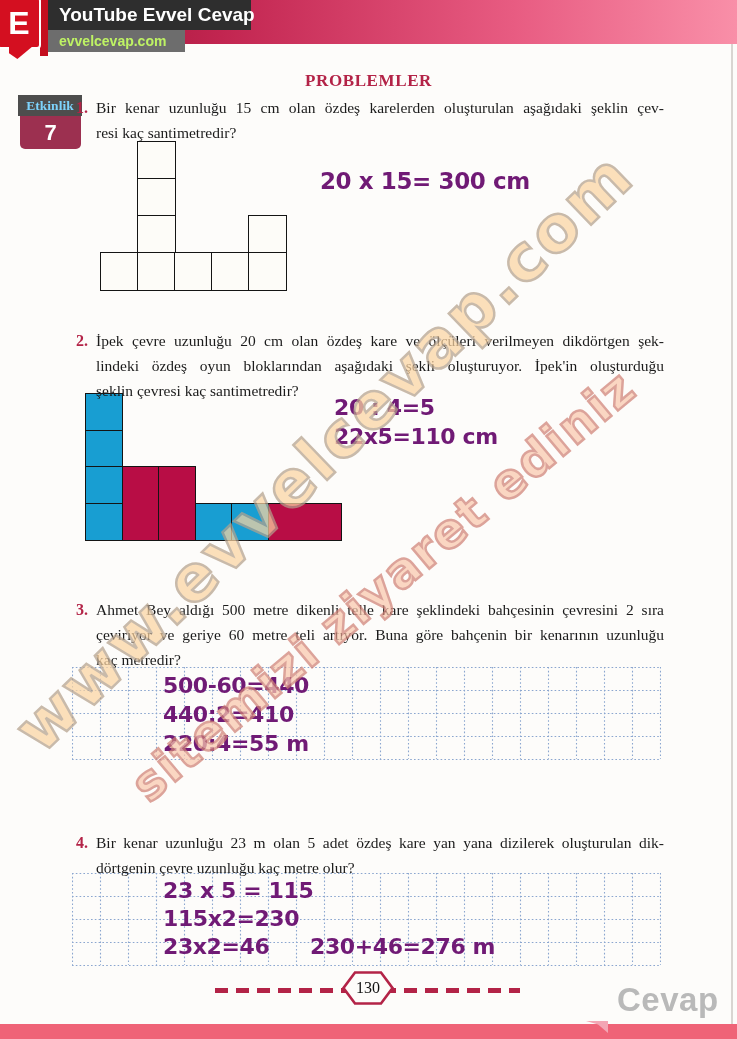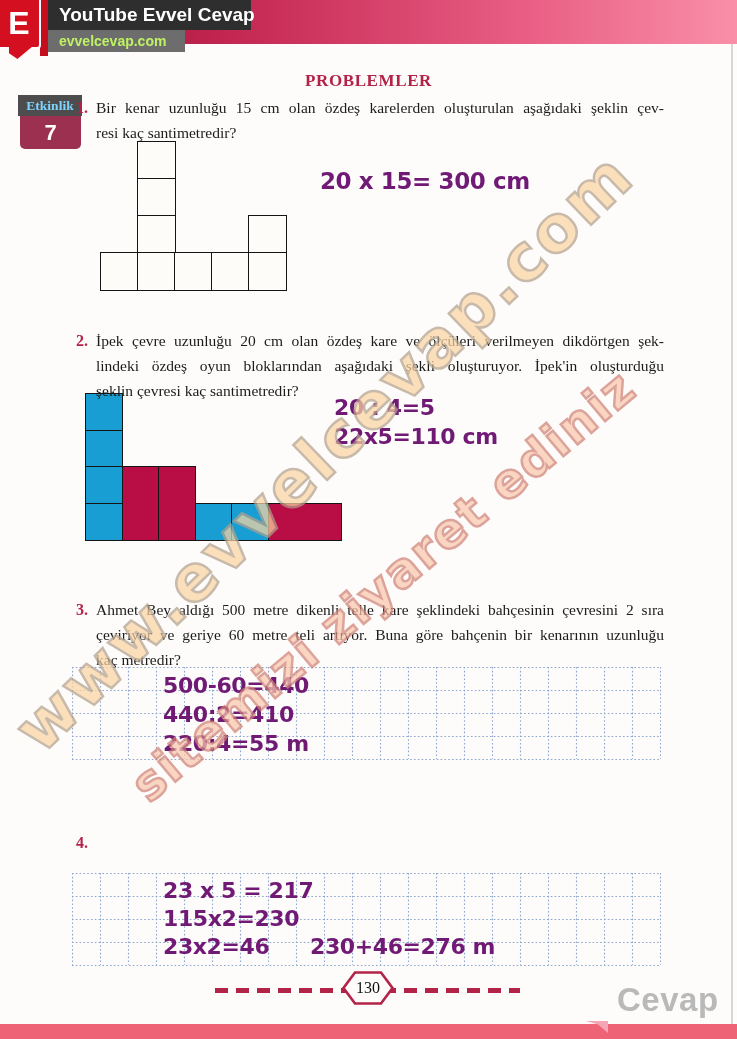--- a/index.html
+++ b/index.html
@@ -168,20 +168,24 @@
           <line x1="0" y1="46.5" x2="588" y2="46.5"></line>
           <line x1="0" y1="69.5" x2="588" y2="69.5"></line>
           <line x1="0" y1="92.5" x2="588" y2="92.5"></line>
         </g>
       </svg></div>
   <div class="ans" style="left:163px;top:672px">500-60=440</div>
   <div class="ans" style="left:163px;top:701px">440:2=410</div>
   <div class="ans" style="left:163px;top:730px">220:4=55 m</div>
 
   <div class="pnum" style="left:76px;top:830px">4.</div>
+  <div class="ptext" style="left:96px;top:830px">
+    <div class="pline just">Bir kenar uzunluğu 23 m olan 5 adet özdeş kare yan yana dizilerek oluşturulan dik-</div>
+    <div class="pline">dörtgenin çevre uzunluğu kaç metre olur?</div>
+  </div>
   <div class="grid" style="left: 72px; top: 873px;"><svg width="589" height="93">
         <g stroke="#8ba6cf" stroke-width="1.1" stroke-dasharray="1.6,2.2">
           <line x1="0.5" y1="0" x2="0.5" y2="92"></line>
           <line x1="28.5" y1="0" x2="28.5" y2="92"></line>
           <line x1="56.5" y1="0" x2="56.5" y2="92"></line>
           <line x1="84.5" y1="0" x2="84.5" y2="92"></line>
           <line x1="112.5" y1="0" x2="112.5" y2="92"></line>
           <line x1="140.5" y1="0" x2="140.5" y2="92"></line>
           <line x1="168.5" y1="0" x2="168.5" y2="92"></line>
           <line x1="196.5" y1="0" x2="196.5" y2="92"></line>
@@ -199,21 +203,21 @@
           <line x1="532.5" y1="0" x2="532.5" y2="92"></line>
           <line x1="560.5" y1="0" x2="560.5" y2="92"></line>
           <line x1="588.5" y1="0" x2="588.5" y2="92"></line>
           <line x1="0" y1="0.5" x2="588" y2="0.5"></line>
           <line x1="0" y1="23.5" x2="588" y2="23.5"></line>
           <line x1="0" y1="46.5" x2="588" y2="46.5"></line>
           <line x1="0" y1="69.5" x2="588" y2="69.5"></line>
           <line x1="0" y1="92.5" x2="588" y2="92.5"></line>
         </g>
       </svg></div>
-  <div class="ans" style="left:163px;top:877px">23 x 5 = 217</div>
+  <div class="ans" style="left:163px;top:877px">23 x 5 = 115</div>
   <div class="ans" style="left:163px;top:905px">115x2=230</div>
   <div class="ans" style="left:163px;top:933px">23x2=46</div>
   <div class="ans" style="left:310px;top:933px">230+46=276 m</div>
 
   <div class="wm wm1">www.evvelcevap.com</div>
   <div class="wm wm2">sitemizi ziyaret ediniz</div>
 
   <div class="edge-line"></div>
   <div class="dashes"></div>
   <div class="hexwrap">

